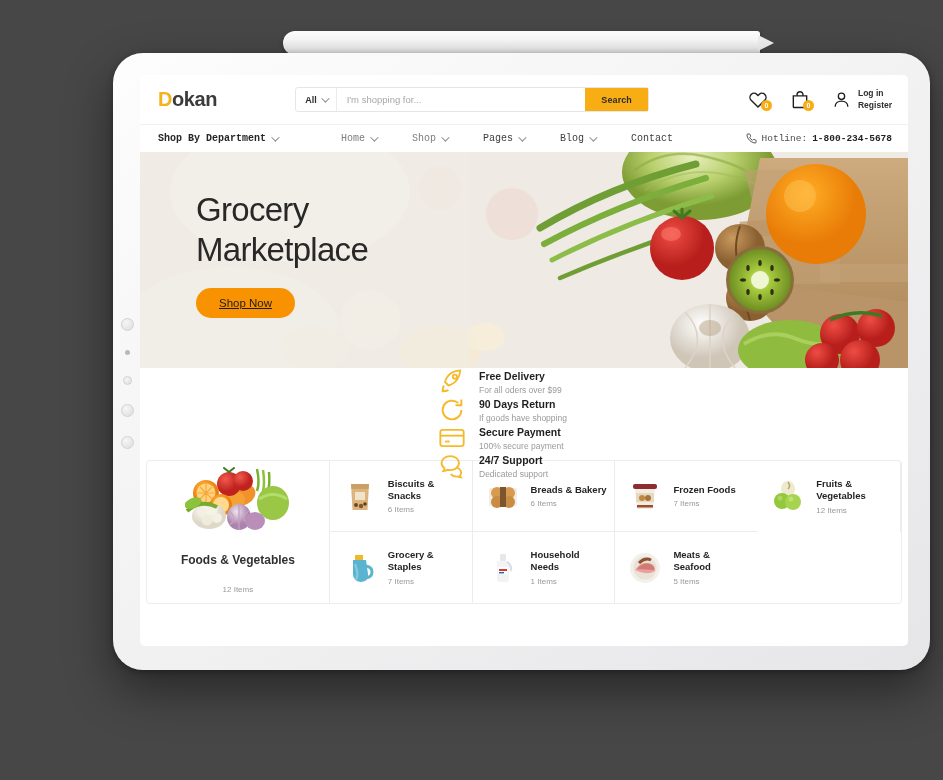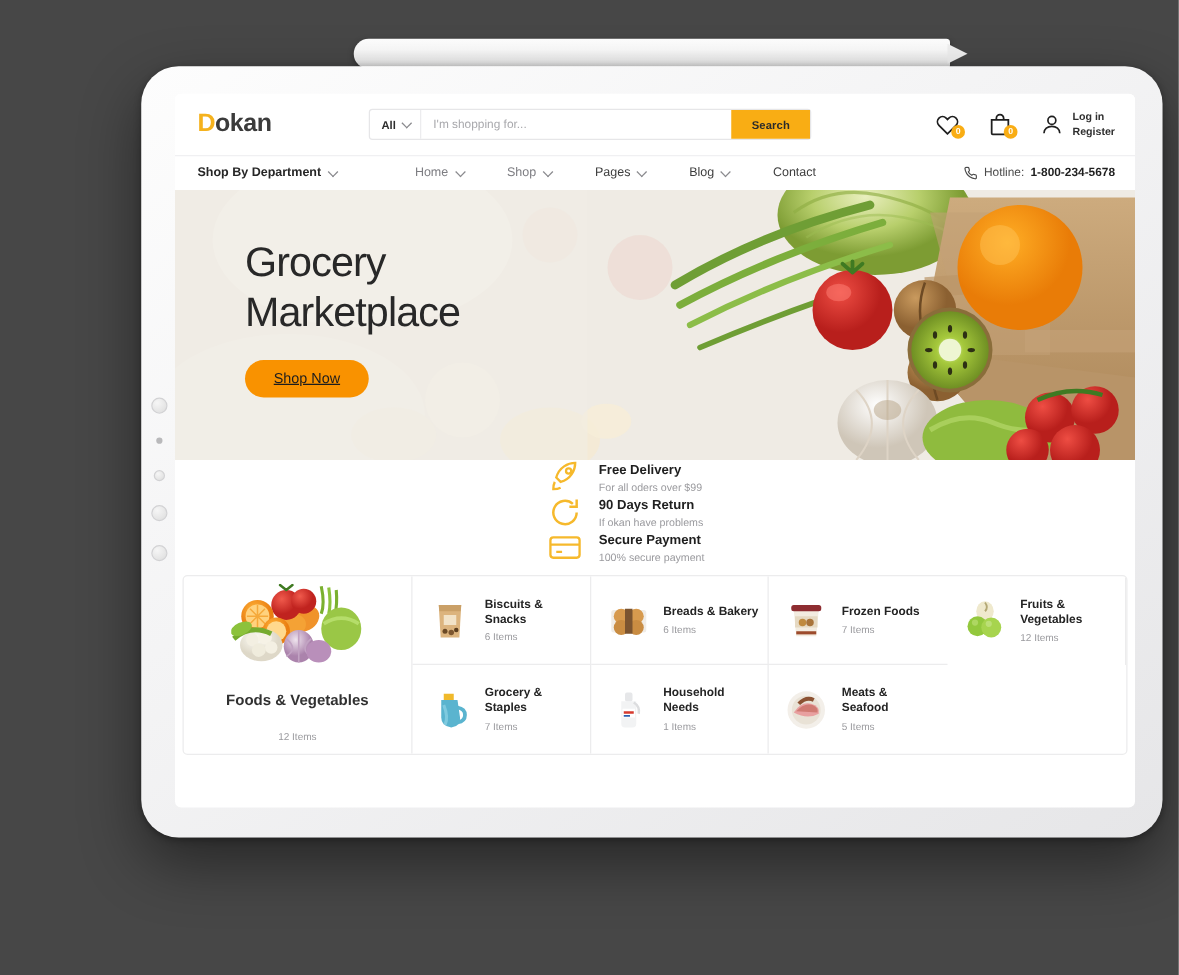--- a/index.html
+++ b/index.html
@@ -114,20 +114,21 @@
   }
   #account { display: flex; align-items: center; gap: 7px; }
   #account-text { font-size: 8.5px; font-weight: 700; color: #2f2f2f; line-height: 1.35; }
 
   
   #site-nav {
     height: 28px; display: flex; align-items: center;
     padding: 0 16px 0 18px;
     border-top: 1px solid #f0f0f2;
     background: #fff;
+    font-family: Liberation Mono, monospace;
   }
   .nav-item {
     display: flex; align-items: center; gap: 5px;
     font-size: 10px; color: #7d7d82; margin-right: 36px;
     cursor: pointer; white-space: nowrap;
   }
   .nav-item.bold { font-weight: 700; color: #262626; margin-right: 64px; }
   .nav-item.dark { color: #3d3d3d; }
   #hotline { margin-left: auto; display: flex; align-items: center; gap: 5px; font-size: 9.5px; color: #4a4a4a; }
   #hotline b { color: #1f1f1f; }
@@ -435,36 +436,46 @@
         </div>
       </div>
 
       <div class="feature">
         <svg width="28" height="28" viewBox="0 0 24 24" fill="none" stroke="#f6b92c" stroke-width="1.7">
           <path d="M20 12a8 8 0 1 1-2.6-5.9"></path>
           <path d="M20 3v5h-5"></path>
         </svg>
         <div class="feature-txt">
           <h4>90 Days Return</h4>
-          <p>If okan have problems</p>
+          <p>If goods have shopping</p>
         </div>
       </div>
 
       <div class="feature">
         <svg width="28" height="28" viewBox="0 0 24 24" fill="none" stroke="#f6b92c" stroke-width="1.6">
           <rect x="2" y="5" width="20" height="14" rx="2"></rect>
           <path d="M2 10h20"></path>
             <path d="M6 15h4"></path>
         </svg>
         <div class="feature-txt">
           <h4>Secure Payment</h4>
           <p>100% secure payment</p>
         </div>
       </div>
 
+      <div class="feature">
+        <svg width="28" height="28" viewBox="0 0 24 24" fill="none" stroke="#f6b92c" stroke-width="1.6">
+          <path d="M10.5 3.5c-4.2 0-7.5 2.7-7.5 6 0 1.8 1 3.4 2.6 4.5-.2 1.3-1 2.4-1 2.4s2.3-.3 3.6-1.2c.7.2 1.5.3 2.3.3 4.2 0 7.5-2.7 7.5-6s-3.3-6-7.5-6z"></path>
+          <path d="M16.5 13.5c2 .9 3.3 2.5 3.3 4.3 0 .9-.3 1.7-.9 2.4.1.8.6 1.5.6 1.5s-1.5-.2-2.3-.8c-.5.1-1 .2-1.6.2-2 0-3.7-.9-4.6-2.2"></path>
+        </svg>
+        <div class="feature-txt">
+          <h4>24/7 Support</h4>
+          <p>Dedicated support</p>
+        </div>
+      </div>
     </div>
 
     <div id="cat-wrap">
       <div id="cat-grid">
 
         <div id="cat-featured">
           <div id="cat-featured-img">
             <svg width="106" height="64" viewBox="0 0 106 64">
               <defs>
                 <radialGradient id="ft" cx="35%" cy="30%">

